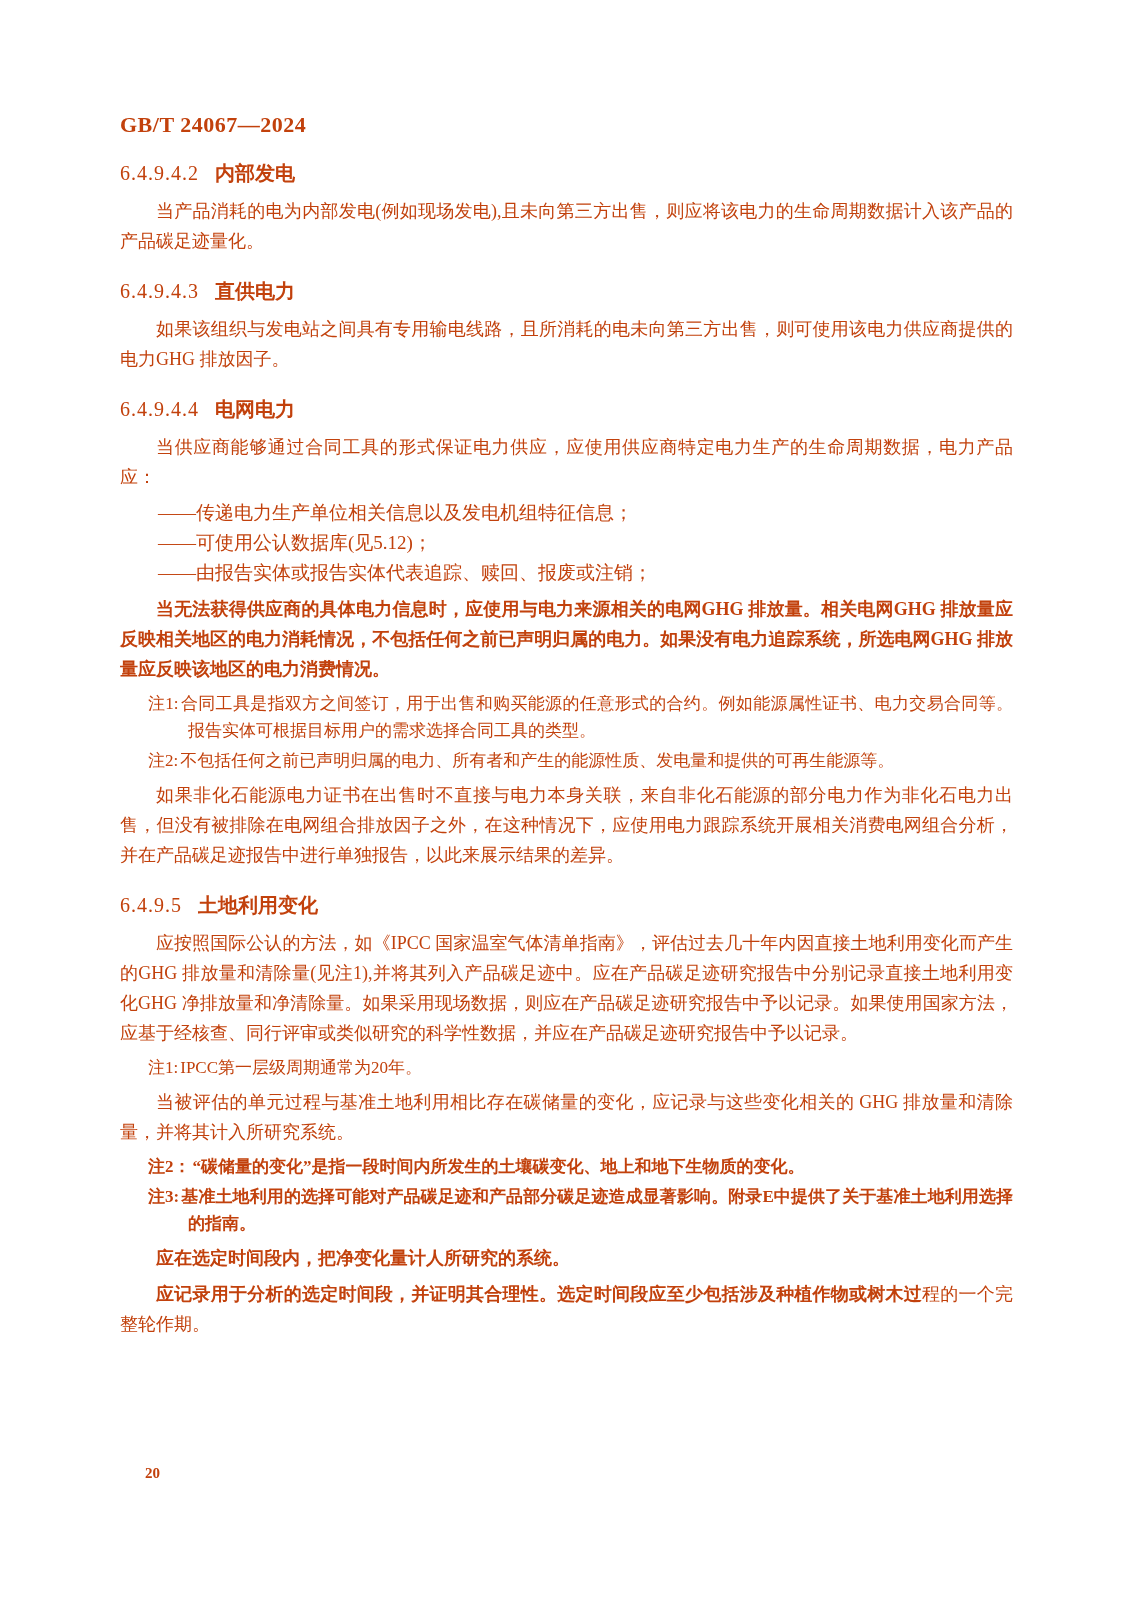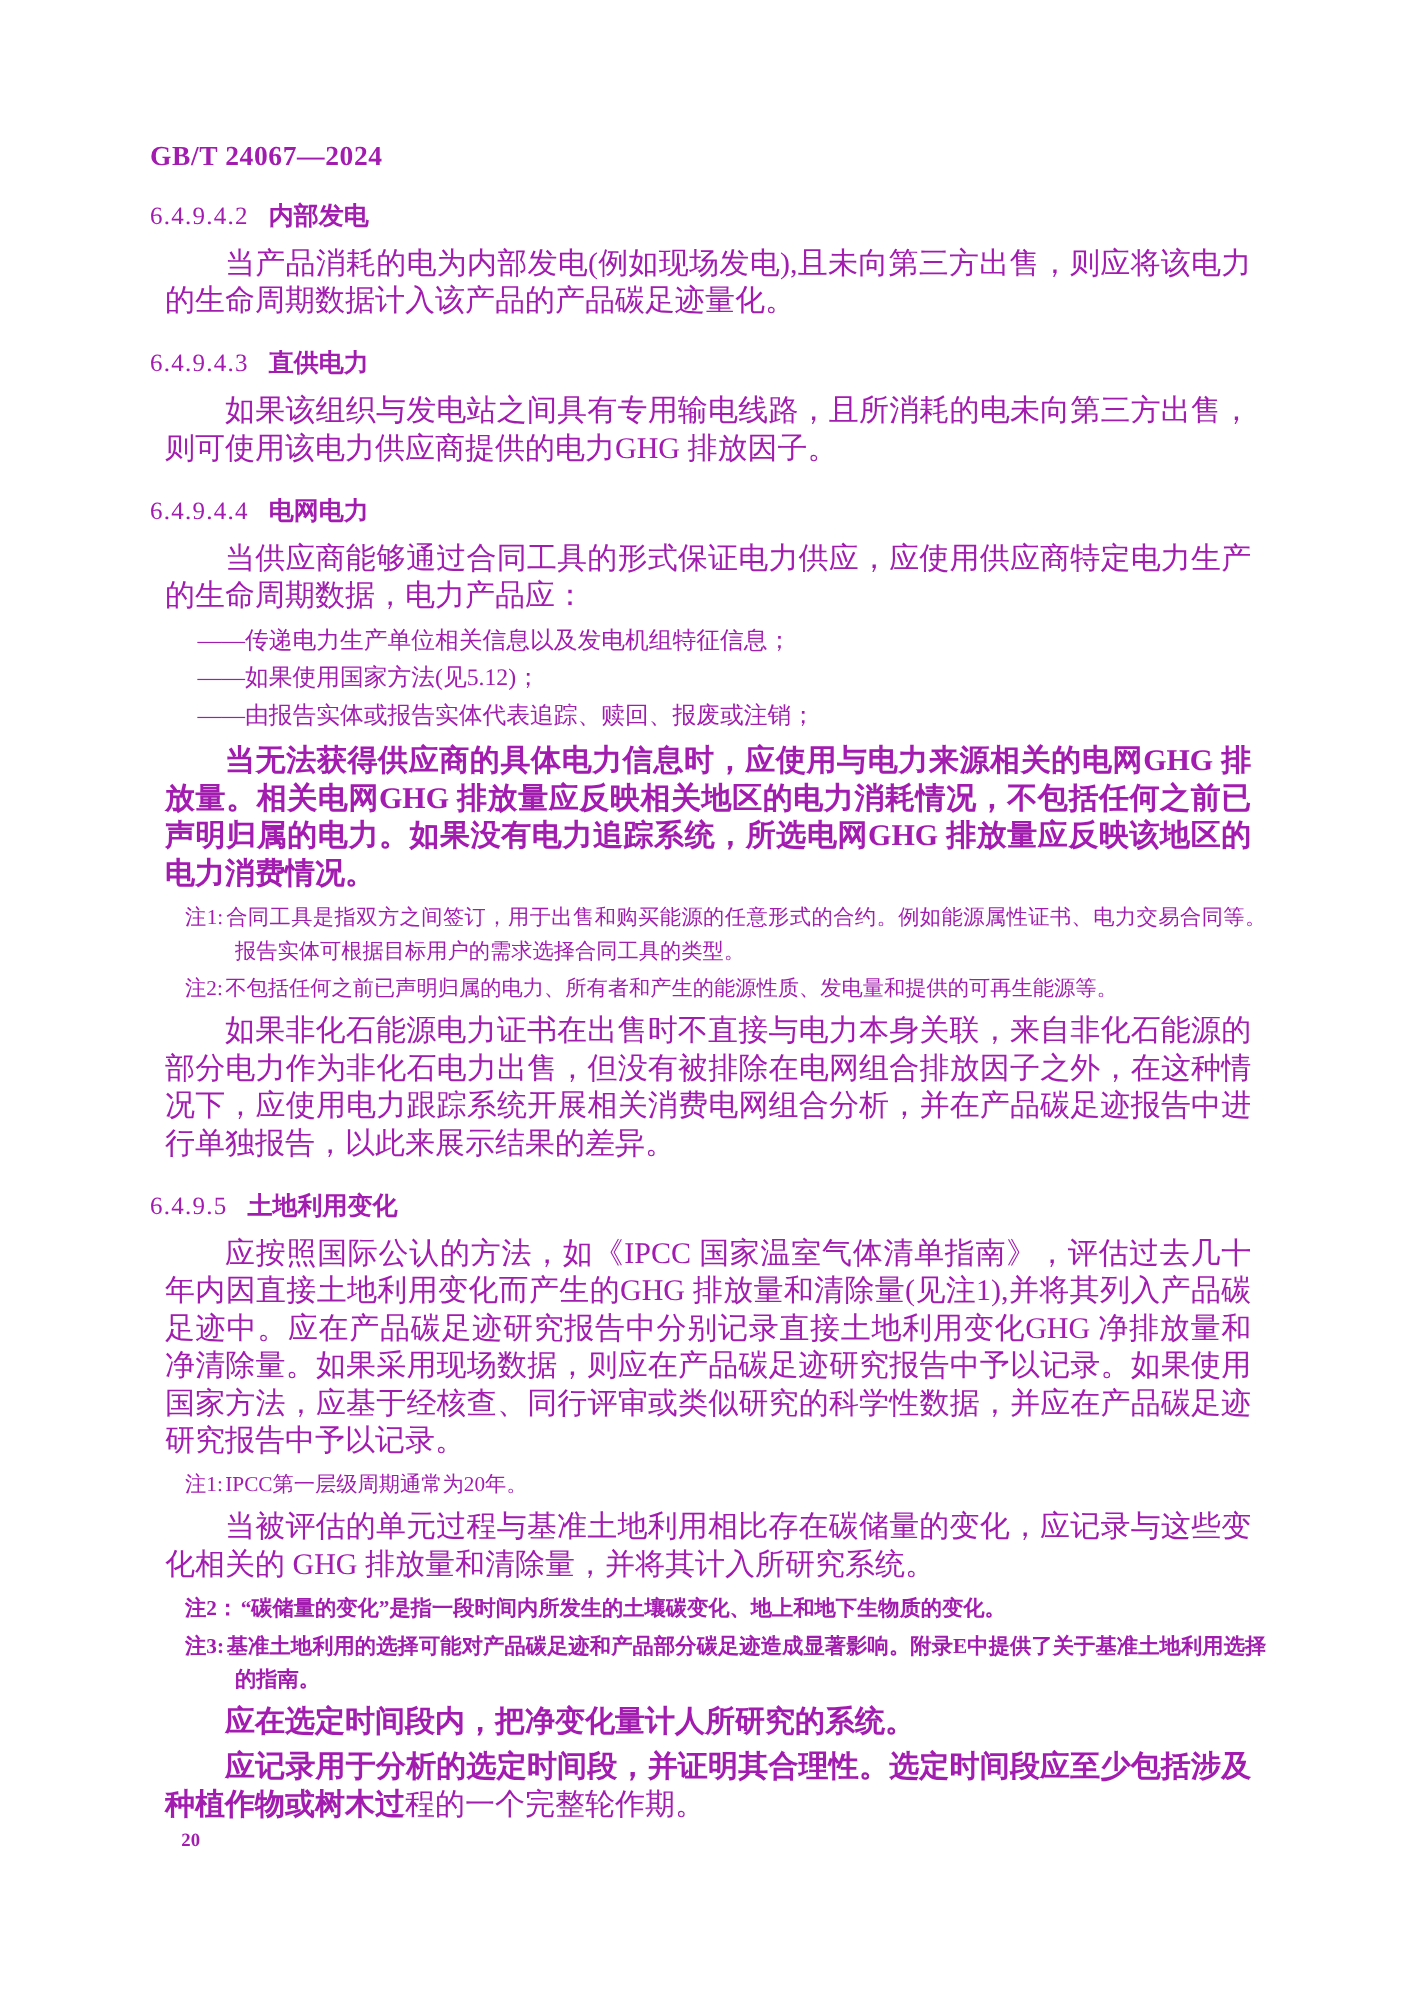--- a/index.html
+++ b/index.html
@@ -1,38 +1,38 @@
 <!DOCTYPE html>
 <html lang="zh"><head>
 <meta charset="utf-8">
 <style>
   html,body{margin:0;padding:0;background:#e8e8e8;}
   .page{
     position:relative;
     width:1131px;height:1600px;
     margin:0 auto;
     background:#ffffff;
-    color:#a21caf;
+    color:#c2410c;
     font-family:"Liberation Serif","DejaVu Serif",serif;
     overflow:hidden;
   }
   .content{position:absolute;left:120px;right:118px;top:112px;}
   .doc-code{
     font-size:22px;line-height:26px;font-weight:700;
     letter-spacing:.5px;
     font-family:"Liberation Serif","DejaVu Serif",serif;
   }
   .clause{margin:22px 0 10px;font-size:20px;line-height:26px;white-space:nowrap;}
   .clause .num{font-weight:400;letter-spacing:1px;}
   .clause .title{
     font-weight:700;margin-left:16px;
     font-family:"Liberation Sans","DejaVu Sans",sans-serif;
   }
   .para{
-    font-size:24px;line-height:30px;margin:6px 12px;
+    font-size:18px;line-height:30px;margin:6px 0;
     text-indent:2em;text-align:justify;
   }
   .para.b{font-weight:700;}
   .list{margin:2px 0;}
   .list .li{font-size:19px;line-height:30px;padding-left:2em;text-align:justify;}
   .note{
     font-size:17px;line-height:27px;margin:3px 0;
     padding-left:68px;text-indent:-40px;text-align:justify;
   }
   .note.b{font-weight:700;}
@@ -63,21 +63,21 @@
     </div>
     <p class="para">如果该组织与发电站之间具有专用输电线路，且所消耗的电未向第三方出售，则可使用该电力供应商提供的电力GHG 排放因子。</p>
 
     <div class="clause">
       <span class="num">6.4.9.4.4</span><span class="title">电网电力</span>
     </div>
     <p class="para">当供应商能够通过合同工具的形式保证电力供应，应使用供应商特定电力生产的生命周期数据，电力产品应：</p>
 
     <div class="list">
       <div class="li">——传递电力生产单位相关信息以及发电机组特征信息；</div>
-      <div class="li">——如果使用国家方法(见5.12)；</div>
+      <div class="li">——可使用公认数据库(见5.12)；</div>
       <div class="li">——由报告实体或报告实体代表追踪、赎回、报废或注销；</div>
     </div>
 
     <p class="para b">当无法获得供应商的具体电力信息时，应使用与电力来源相关的电网GHG 排放量。相关电网GHG 排放量应反映相关地区的电力消耗情况，不包括任何之前已声明归属的电力。如果没有电力追踪系统，所选电网GHG 排放量应反映该地区的电力消费情况。</p>
 
     <div class="note">
       <span class="nlabel">注1:</span><span>合同工具是指双方之间签订，用于出售和购买能源的任意形式的合约。例如能源属性证书、电力交易合同等。报告实体可根据目标用户的需求选择合同工具的类型。</span>
     </div>
     <div class="note">
       <span class="nlabel">注2:</span><span>不包括任何之前已声明归属的电力、所有者和产生的能源性质、发电量和提供的可再生能源等。</span>

